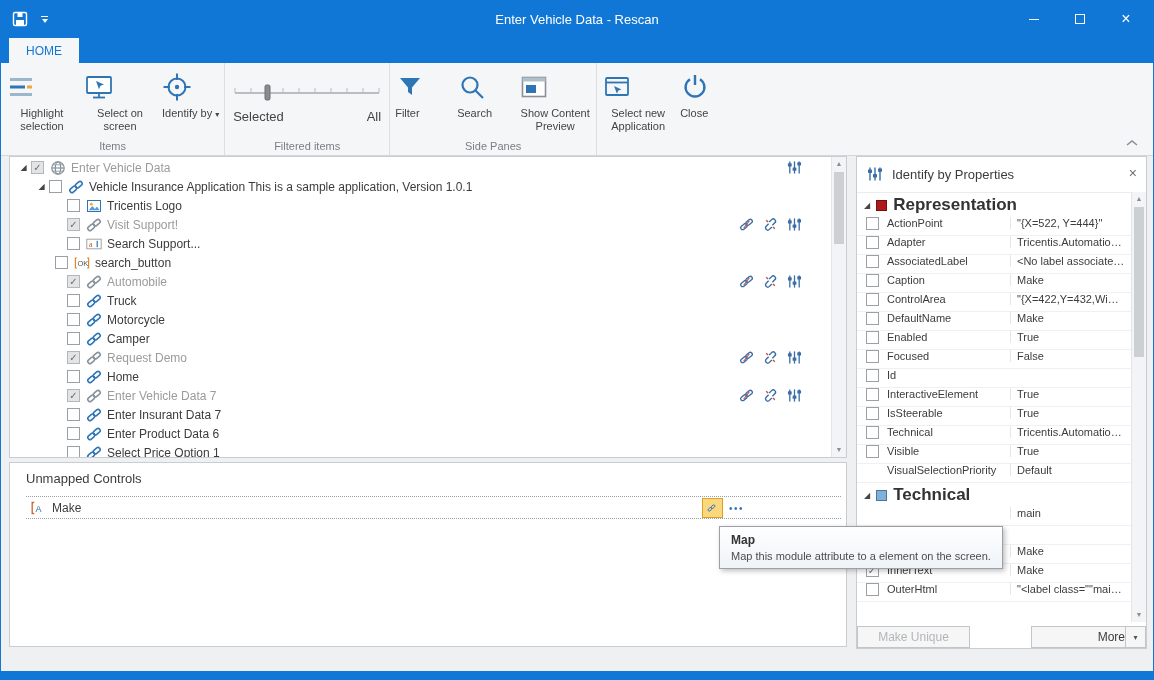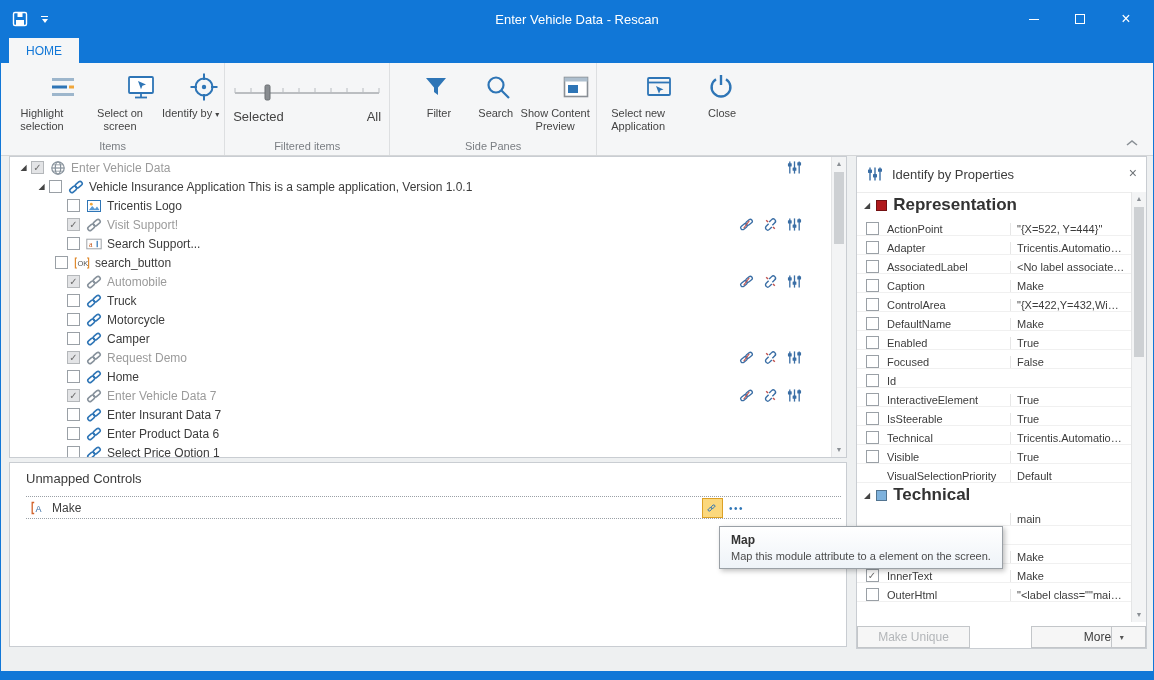--- a/index.html
+++ b/index.html
@@ -28,21 +28,21 @@
 
   
   .tabrow{position:absolute;top:36px;left:0;right:0;height:26px;background:var(--blue);}
   .home-tab{position:absolute;left:8px;bottom:0;height:25px;padding:0 17px;background:var(--ribbon-bg);color:var(--blue);font-size:12px;display:flex;align-items:center;}
 
   
   .ribbon{position:absolute;top:62px;left:0;right:0;height:93px;background:var(--ribbon-bg);border-bottom:1px solid #d4d6d8;display:flex;}
   .rgroup{position:relative;border-right:1px solid #dddfe1;padding:4px 2px 16px;display:flex;align-items:flex-start;}
   .rgroup-label{position:absolute;bottom:3px;left:0;right:0;text-align:center;font-size:11px;color:#7a7e83;}
   .rbtns{display:flex;}
-  .rbtn{min-width:62px;padding:5px 3px 0;display:flex;flex-direction:column;align-items:flex-end;gap:5px;}
+  .rbtn{min-width:62px;padding:5px 3px 0;display:flex;flex-direction:column;align-items:flex-start;gap:5px;}
   .ricon{width:30px;height:30px;}
   .rlabel{font-size:11px;color:#444;text-align:center;line-height:1.2;max-width:72px;}
   .caret{font-size:8px;color:#444;margin-left:3px;}
   .slider-box{width:160px;padding:14px 6px 0;display:flex;flex-direction:column;align-items:center;}
   .slider-labels{width:148px;display:flex;justify-content:space-between;font-size:13px;color:#444;margin-top:8px;}
   .ribbon-chevron{position:absolute;right:14px;bottom:7px;width:14px;height:10px;}
   .icon16 svg,.ticon svg,.ricon svg,.app-icon svg,.ribbon-chevron svg{display:block;width:100%;height:100%;}
 
   
   .tree-panel{position:absolute;left:8px;top:155px;width:838px;height:302px;background:#fff;border:1px solid var(--border);}
@@ -83,29 +83,29 @@
   
   .props-panel{position:absolute;left:855px;top:155px;width:291px;height:493px;background:#fff;border:1px solid var(--border);}
   .props-header{height:34px;display:flex;align-items:center;padding:0 10px;position:relative;}
   .props-title{font-size:13px;color:#3c3c3c;margin-left:9px;}
   .props-close{position:absolute;right:9px;top:8px;font-size:14px;color:#6d7276;}
   .props-grid{position:absolute;top:35px;left:0;width:100%;height:421px;overflow:hidden;border-top:1px solid #ececec;}
   .sec-header{height:24px;display:flex;align-items:center;padding-left:7px;gap:6px;background:#fff;}
   .sec-tri{font-size:8px;color:#444;}
   .swatch{width:11px;height:11px;border:1px solid rgba(0,0,0,.35);}
   .sec-name{font-size:17px;font-weight:bold;color:#333;text-align:center;}
-  .prow{height:19px;display:flex;align-items:flex-end;border-bottom:1px solid #f0f0f0;font-size:11px;color:#3c3c3c;}
+  .prow{height:19px;display:flex;align-items:flex-start;border-bottom:1px solid #f0f0f0;font-size:11px;color:#3c3c3c;}
   .pcb-cell{flex:0 0 30px;display:flex;align-items:center;justify-content:center;}
   .pcb{margin-right:0;}
   .pname{flex:0 0 123px;display:flex;align-items:center;overflow:hidden;white-space:nowrap;}
   .pvalue{flex:1;border-left:1px solid #e6e6e6;display:flex;align-items:center;padding-left:6px;overflow:hidden;white-space:nowrap;}
   .props-scroll{top:35px;bottom:26px;}
   .btn{position:absolute;bottom:0;height:22px;background:#f6f6f6;border:1px solid #c3c6c9;font-family:inherit;font-size:12px;display:flex;align-items:center;}
   .btn-make-unique{left:0;width:113px;color:#b3b6b9;justify-content:center;}
-  .btn-more{right:0;width:115px;color:#3c3c3c;justify-content:center;padding-left:38px;}
+  .btn-more{right:0;width:115px;color:#3c3c3c;justify-content:flex-end;padding-left:38px;}
   .more-caret{width:20px;align-self:stretch;display:flex;align-items:center;justify-content:center;border-left:1px solid #c3c6c9;font-size:8px;color:#555;}
 
   
   .statusbar{position:absolute;left:0;right:0;bottom:0;height:8px;background:var(--blue);}
 </style>
 </head>
 <body>
 
 <div class="window">
 

